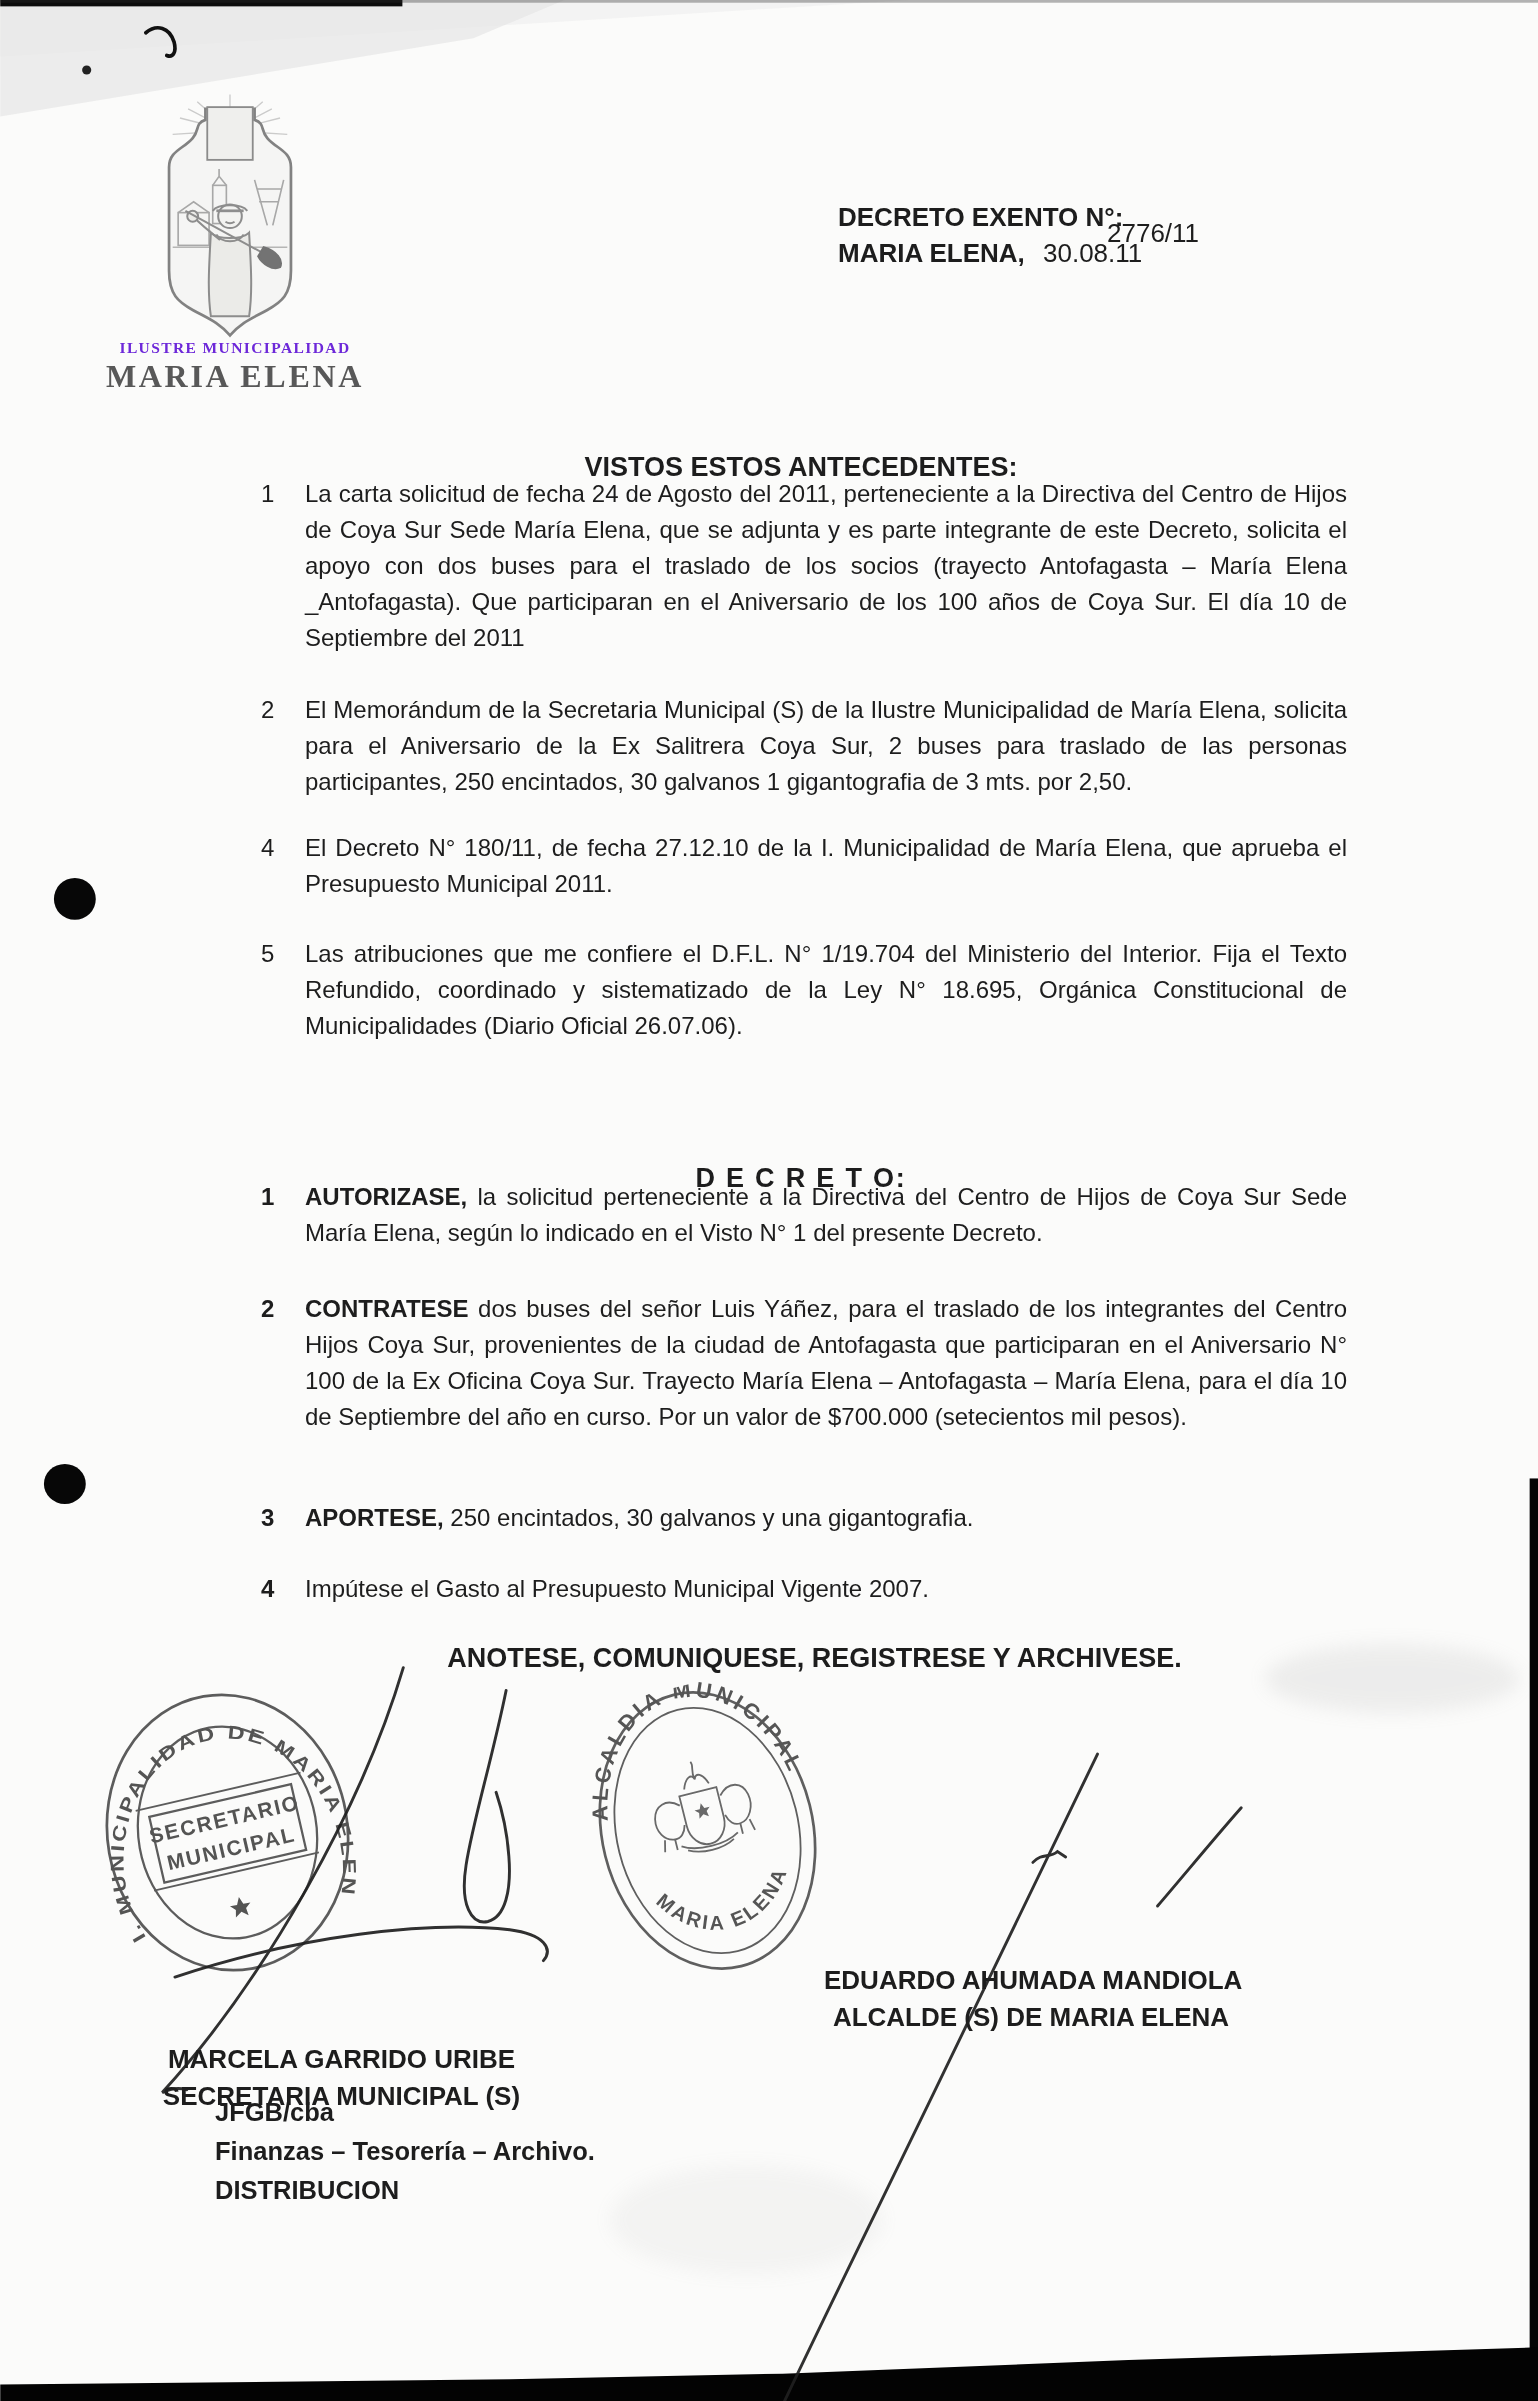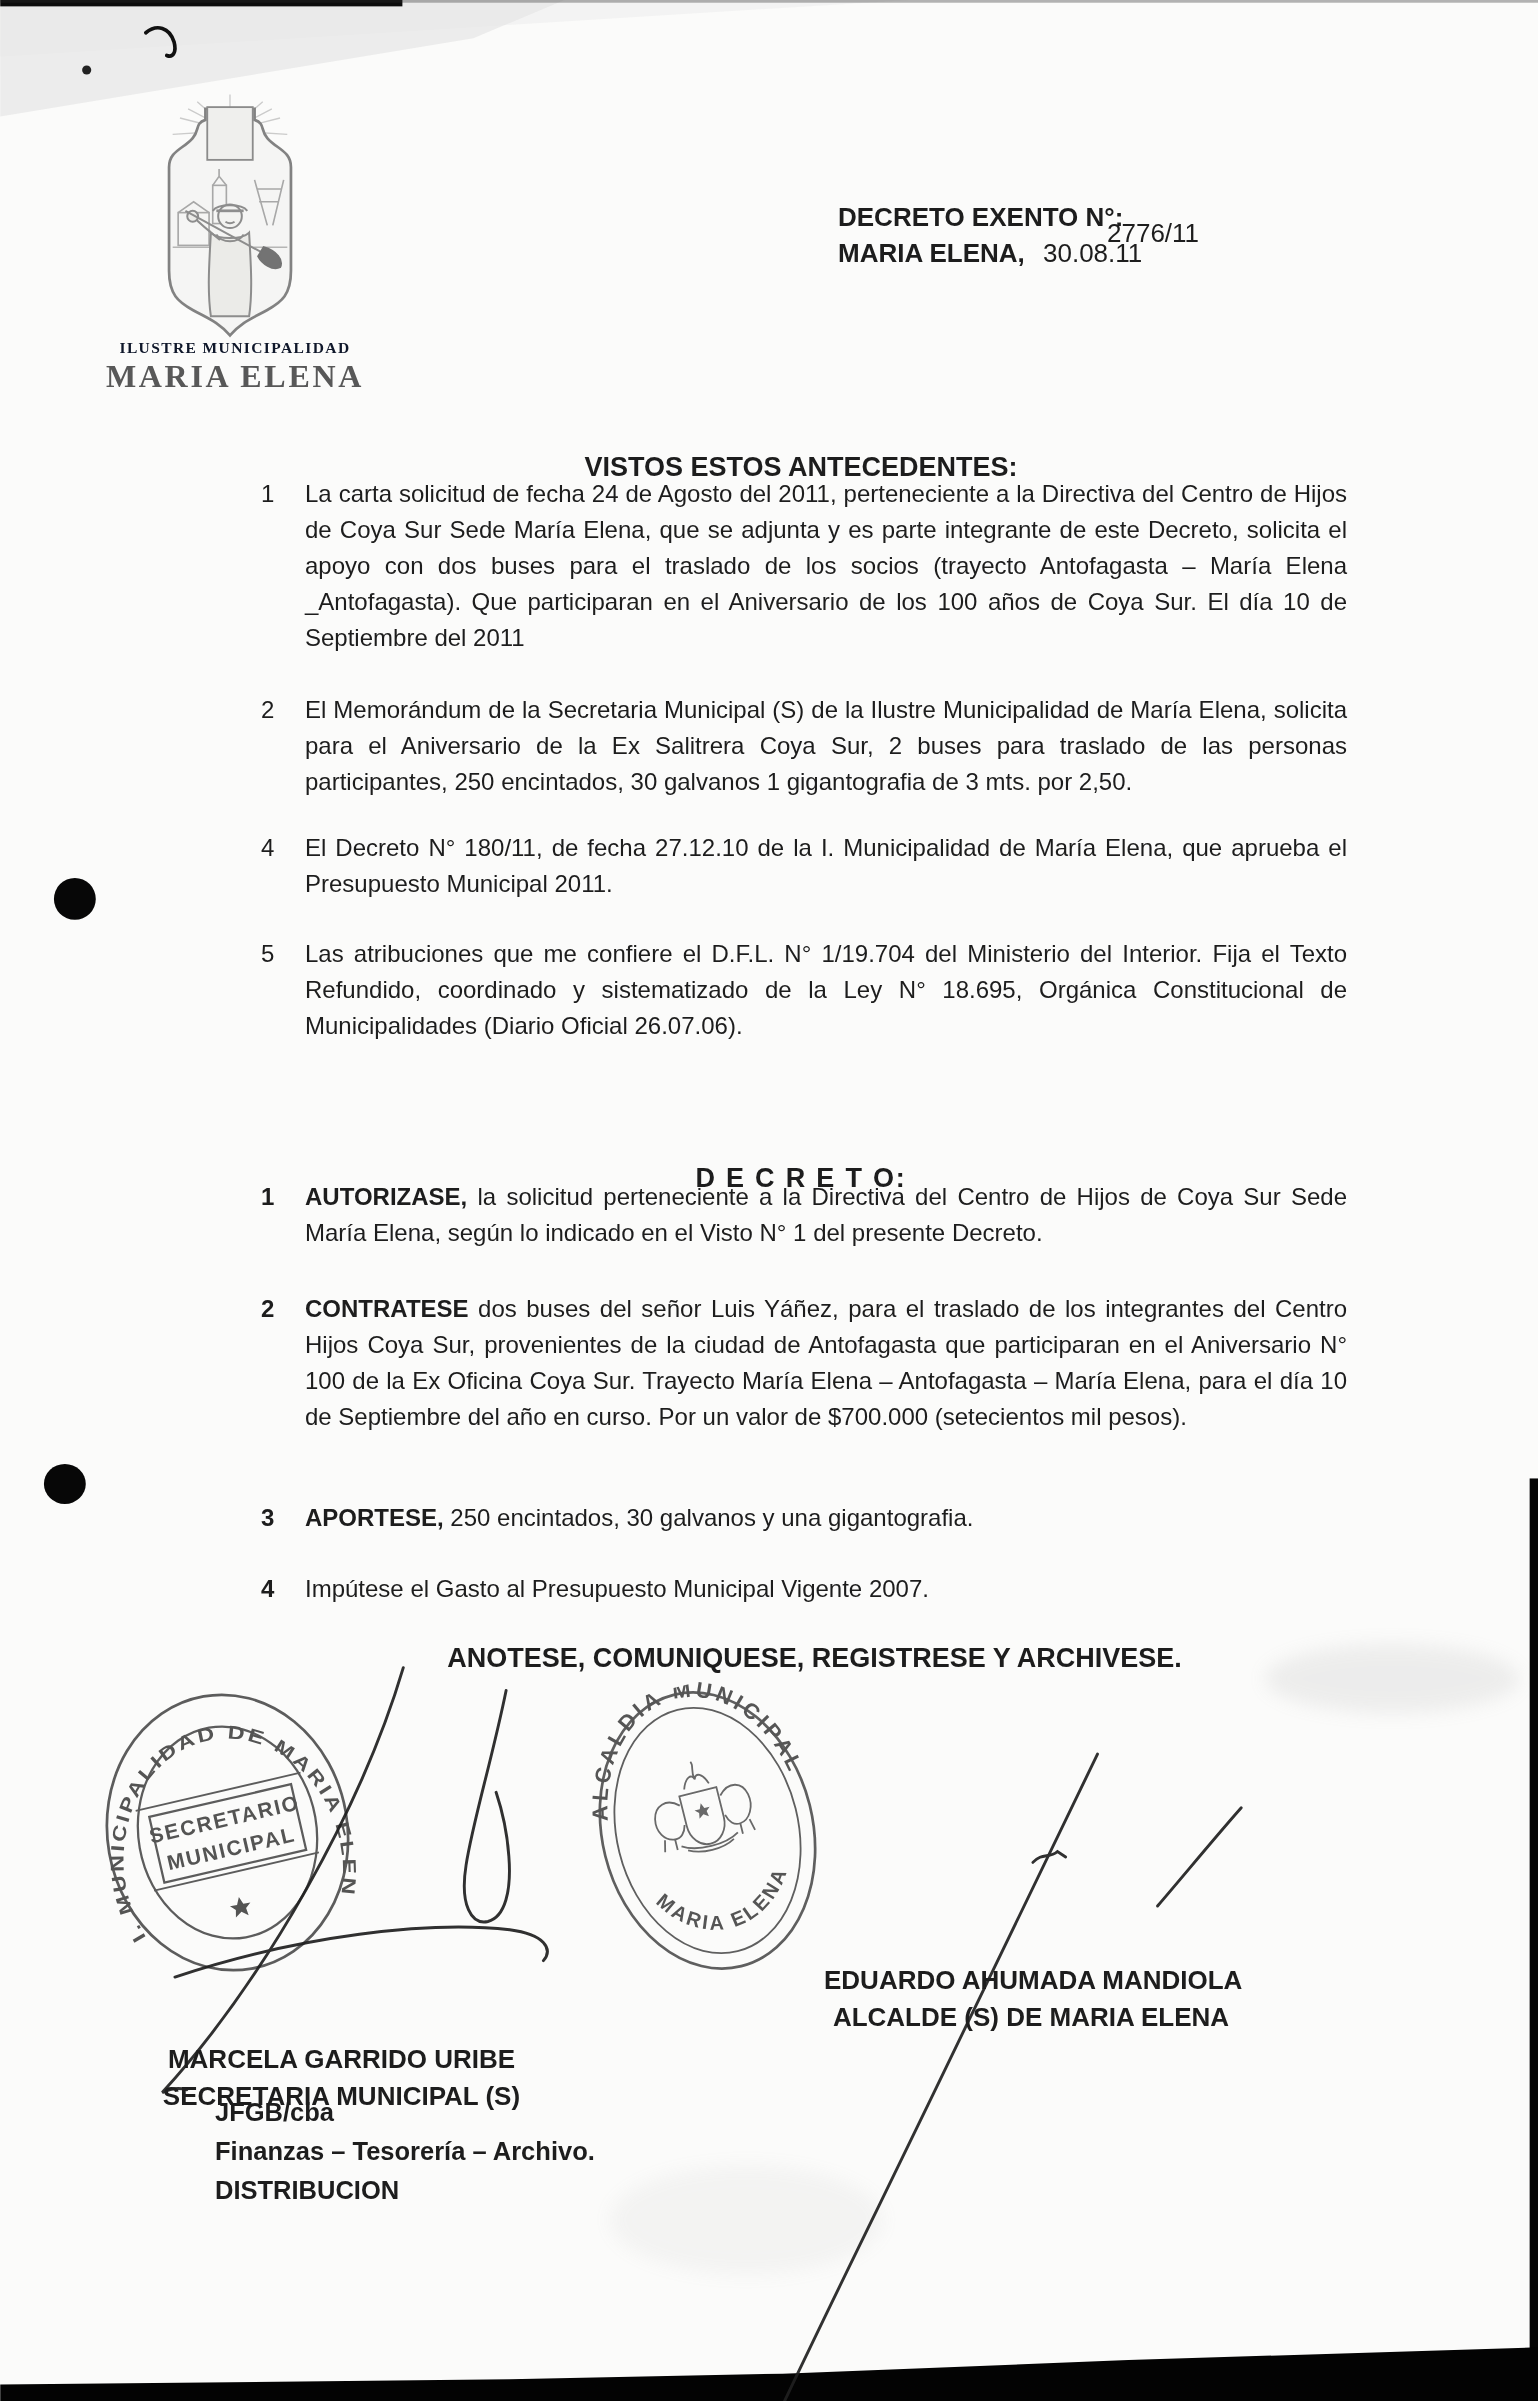--- a/index.html
+++ b/index.html
@@ -8,21 +8,21 @@
     background:#fbfbfa; overflow:hidden; color:#1d1d1d;
     font-family:"Liberation Sans","DejaVu Sans",sans-serif;
   }
   .abs{position:absolute;}
   
   .hdr-label{font-size:26px;font-weight:bold;white-space:nowrap;}
   .hdr-value{font-size:26px;white-space:nowrap;}
   
   .logo-text{left:102px;top:339px;width:266px;text-align:center;
     font-family:"Liberation Serif","DejaVu Serif",serif;color:#4e4e4e;}
-  .logo-line1{font-size:15.5px;font-weight:bold;letter-spacing:1.4px;color:#0f172a;}
+  .logo-line1{font-size:15.5px;font-weight:bold;letter-spacing:1.4px;color:#6d28d9;}
   .logo-line2{font-size:32px;font-weight:bold;letter-spacing:2.7px;color:#585858;margin-top:0.9px;}
   
   .center-head{left:346px;width:910px;text-align:center;font-weight:bold;font-size:27px;margin-top:32px;}
   
   .item{position:absolute;left:261px;width:1086px;display:grid;grid-template-columns:44px 1fr;
     font-size:24px;line-height:36px;}
   .item .txt{margin:0;text-align:justify;}
   .item .num{font-weight:normal;}
   .item.decree .num{font-weight:bold;}
   

